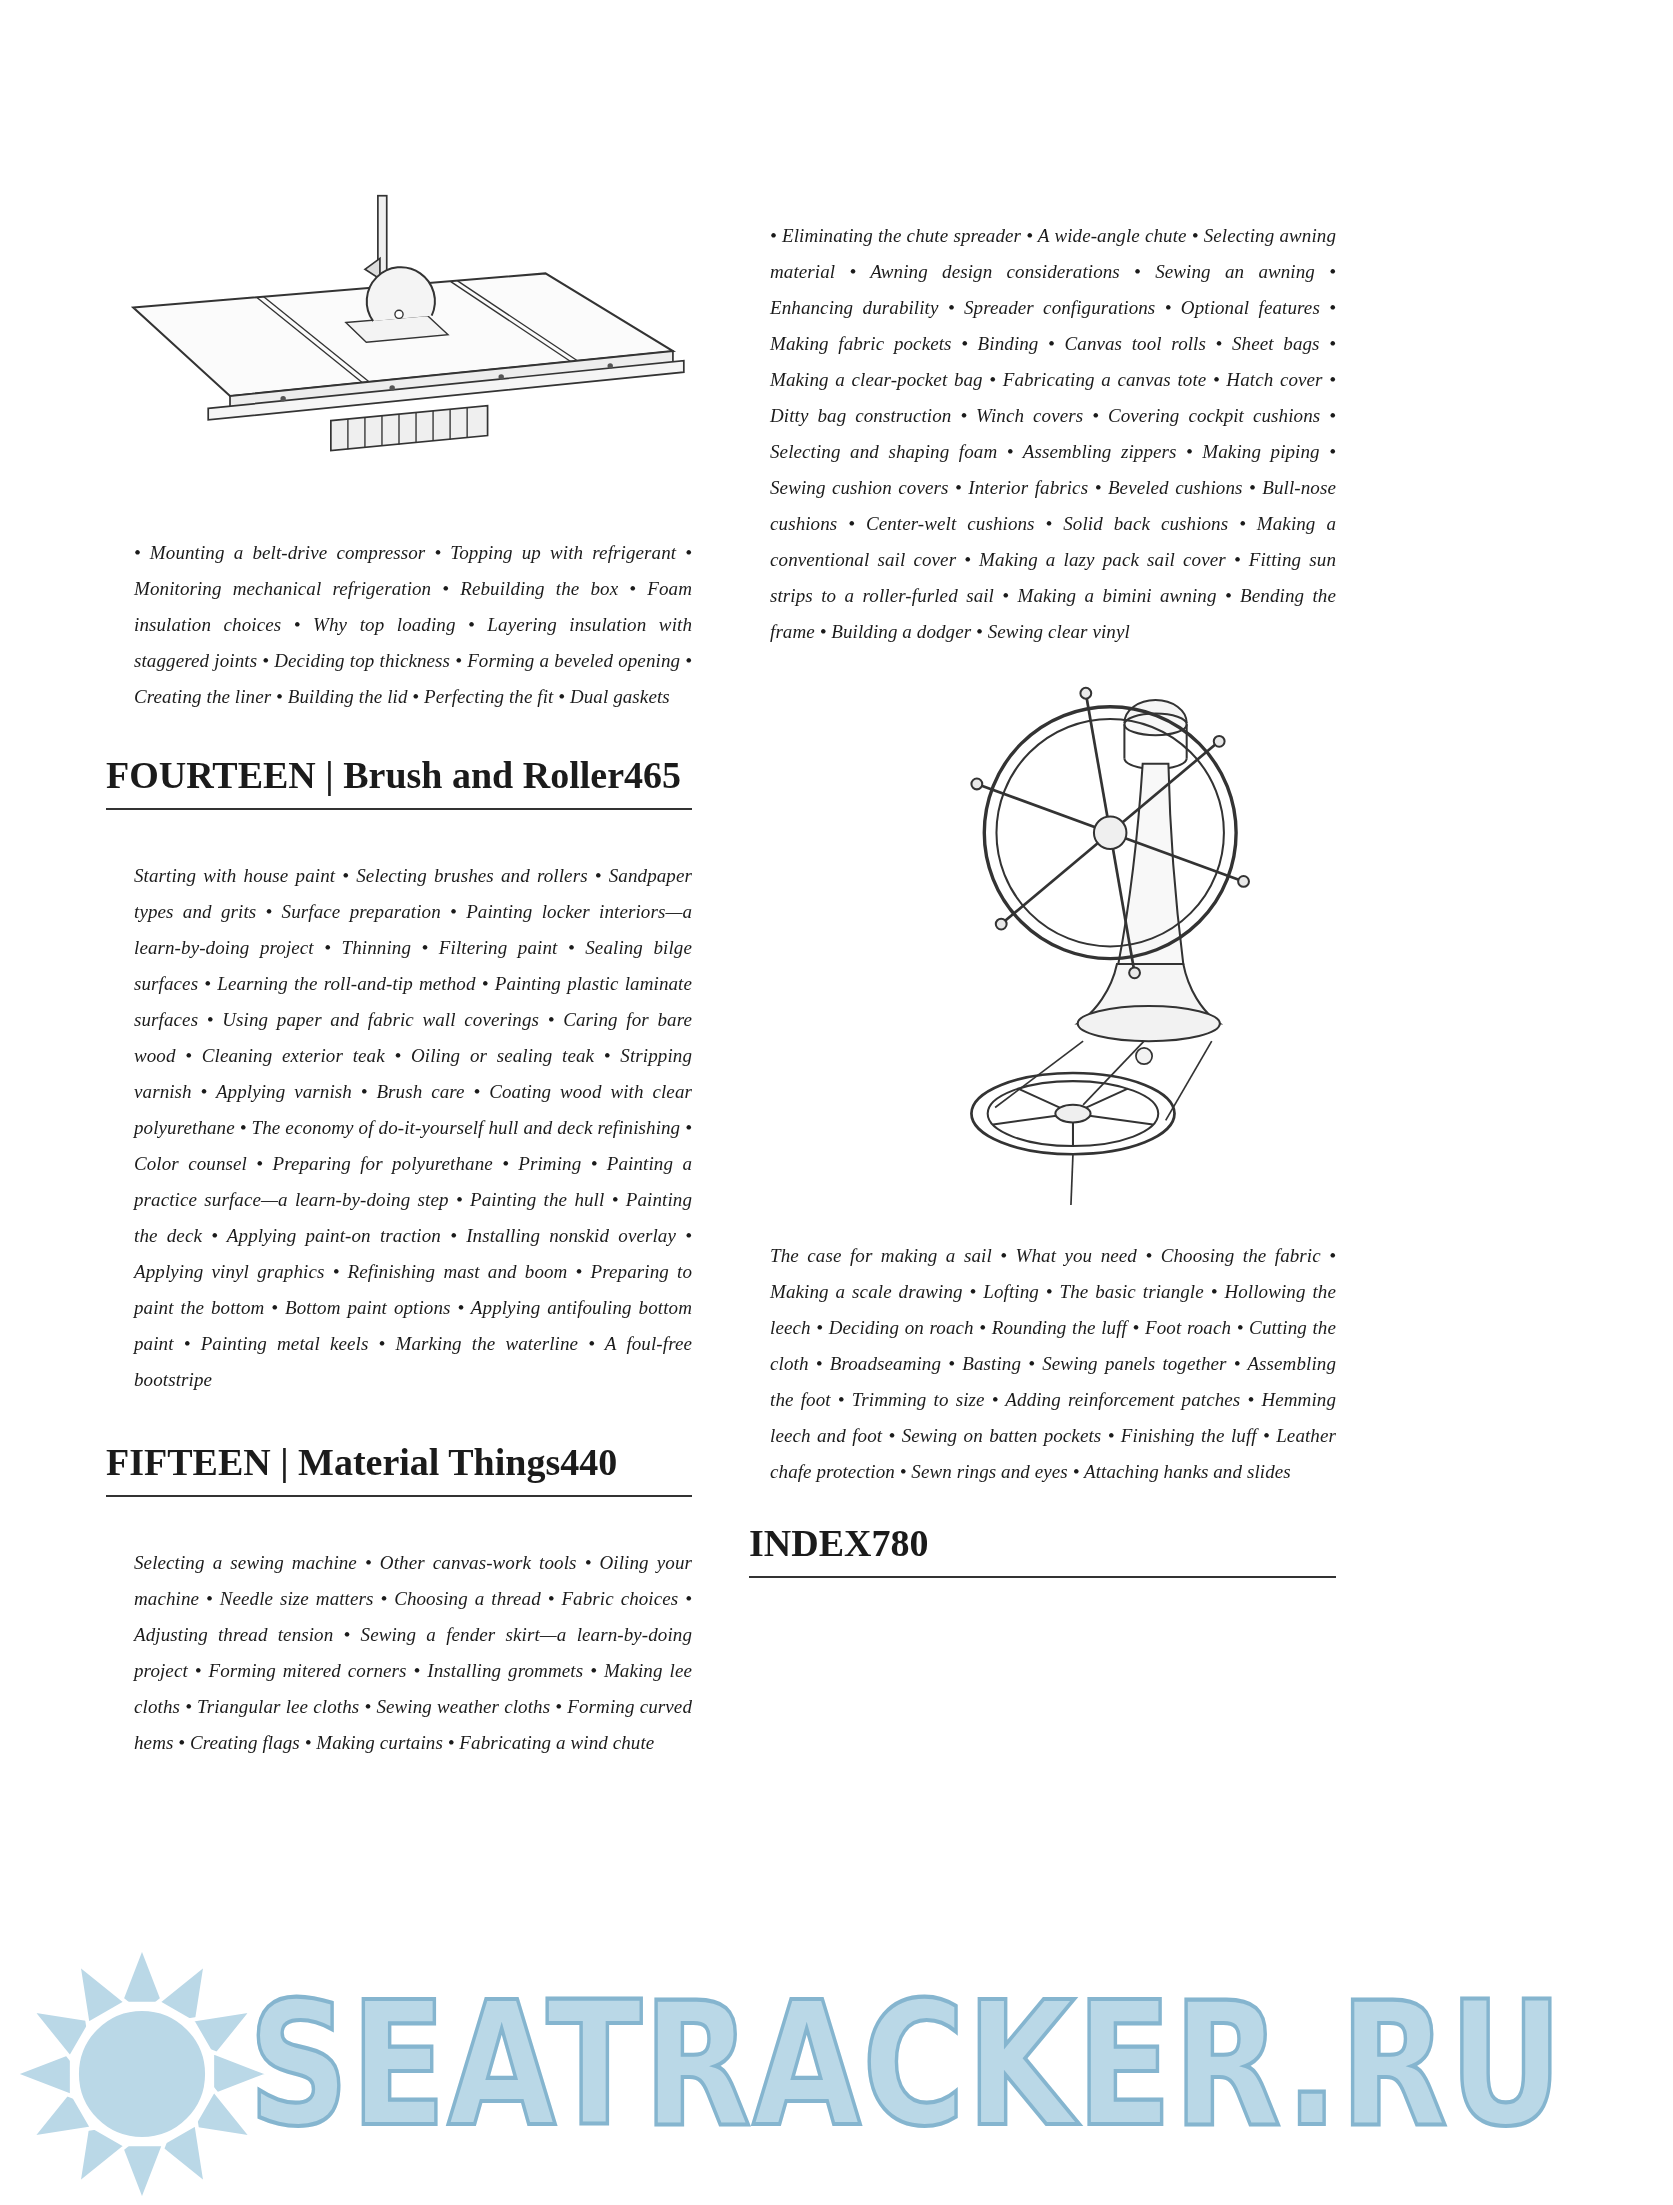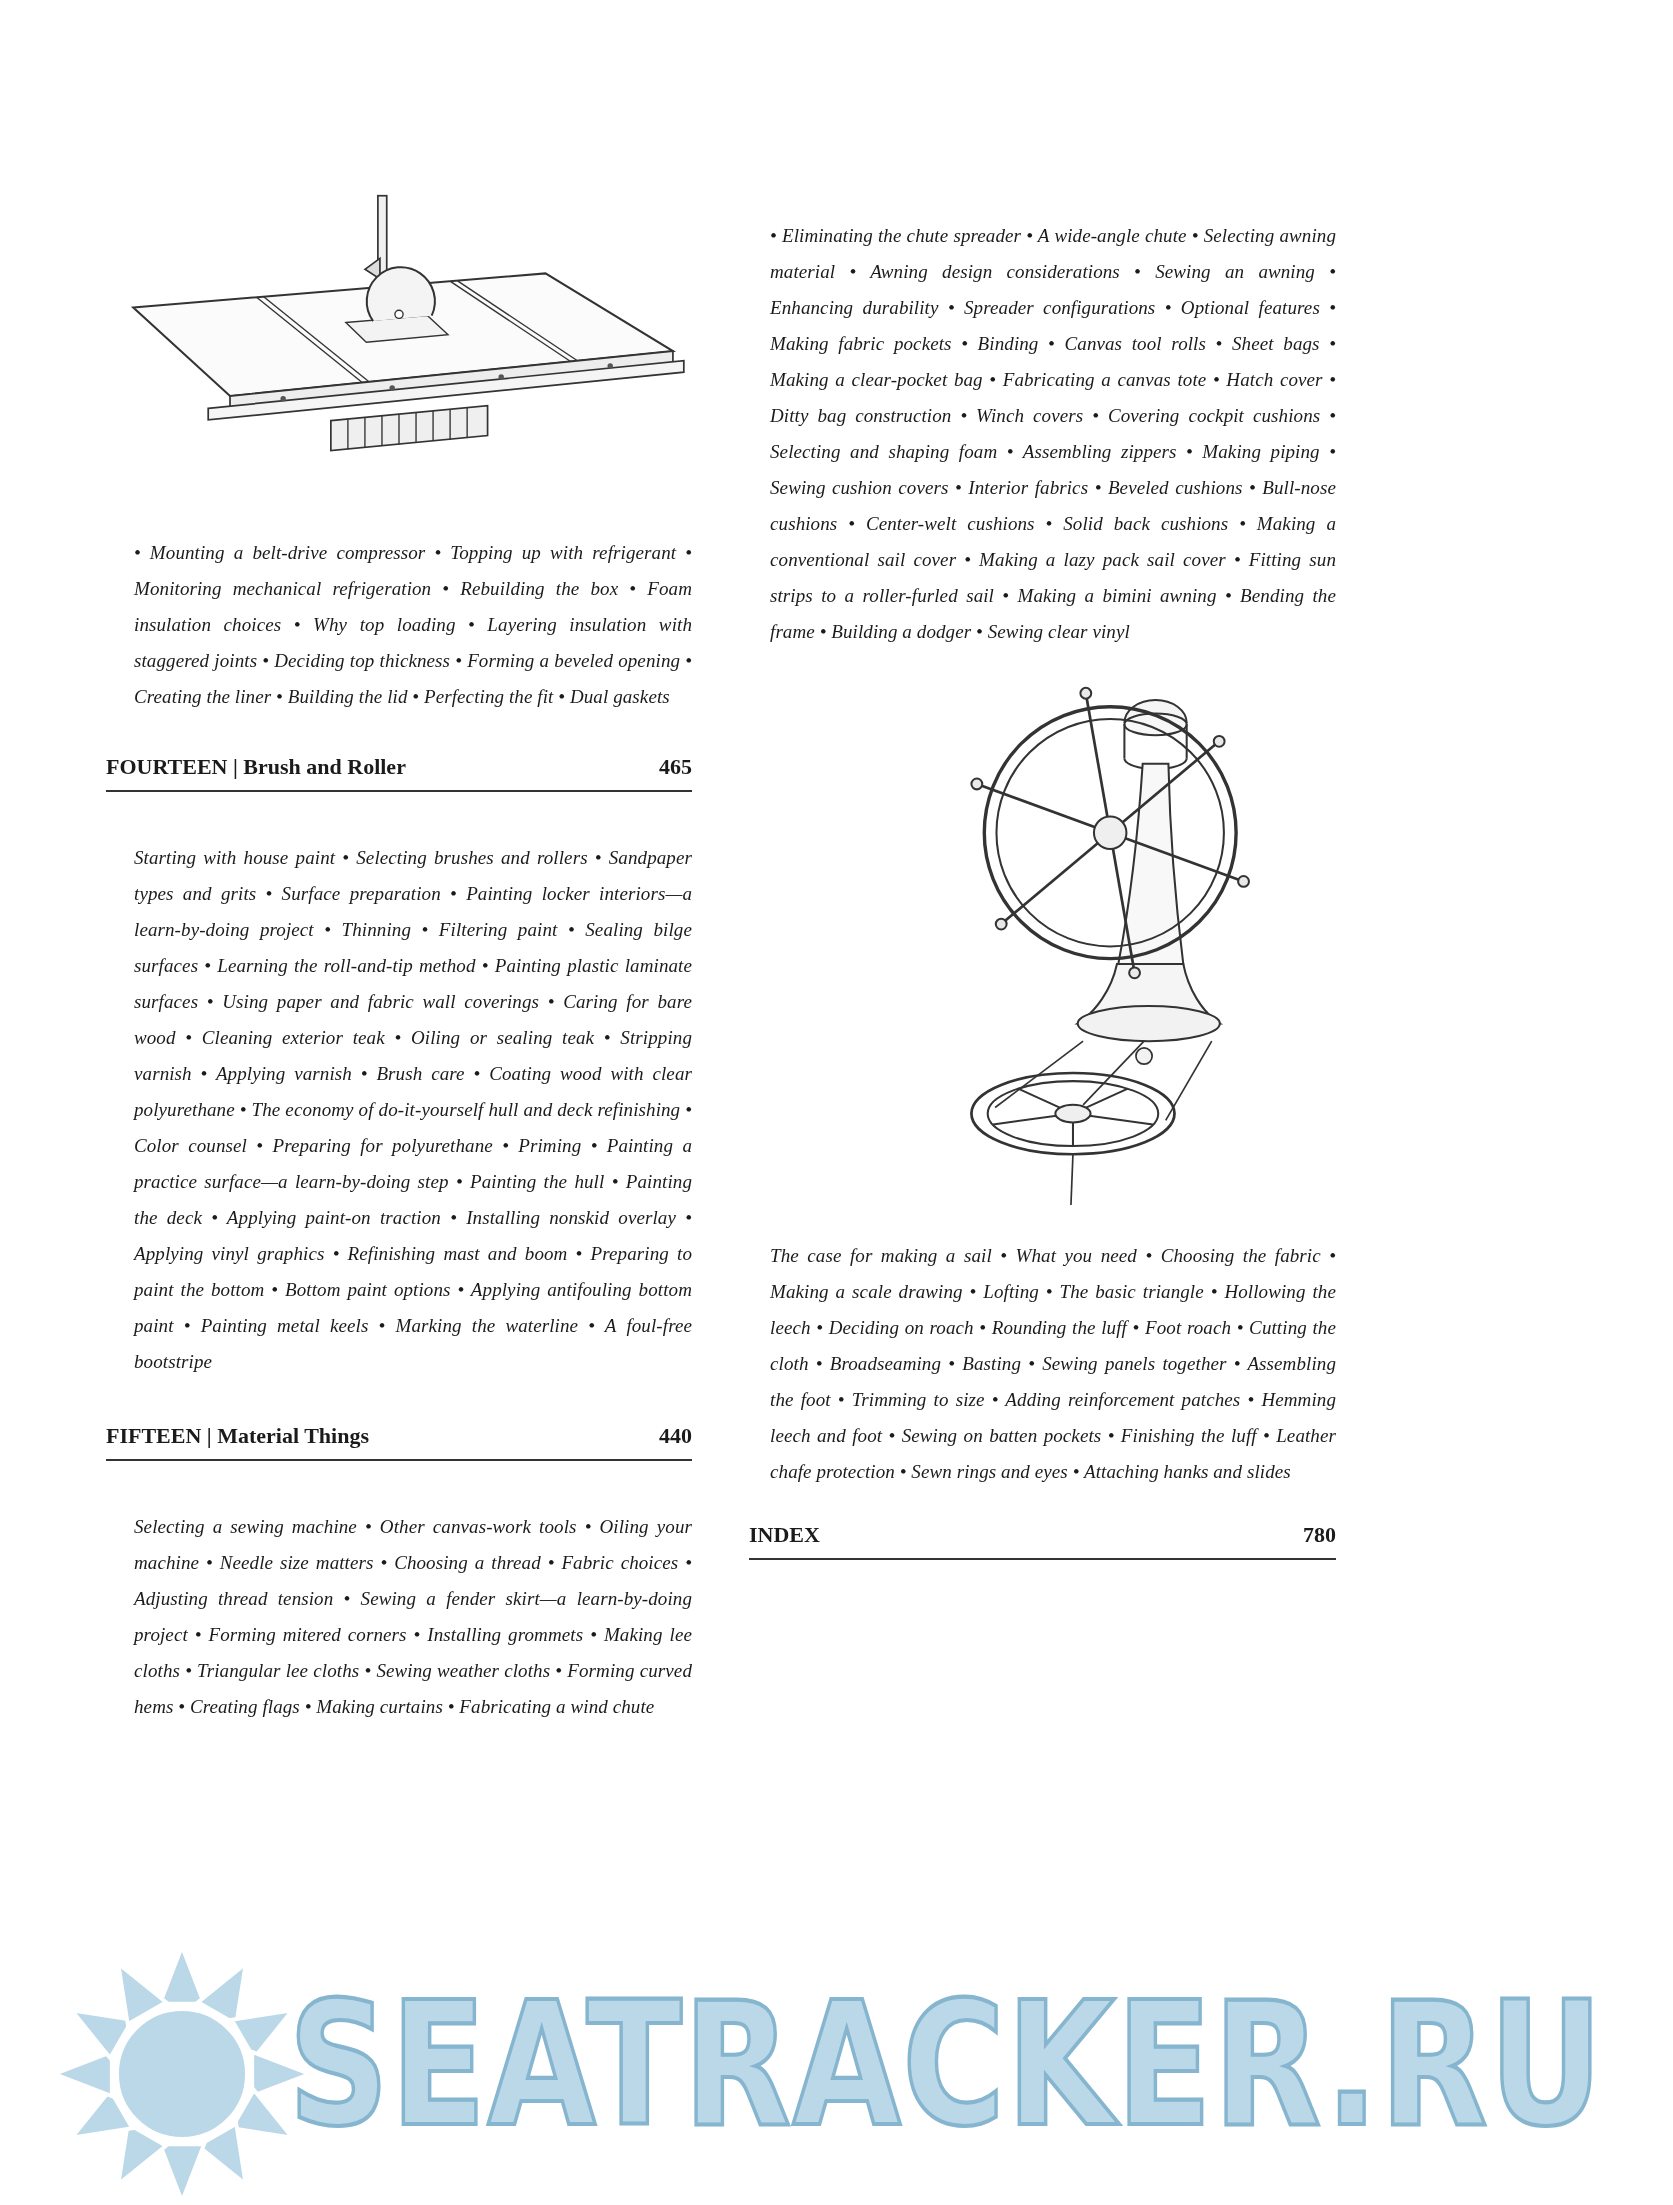--- a/index.html
+++ b/index.html
@@ -27,44 +27,42 @@
     line-height:36px;
     text-align:justify;
     letter-spacing:0.1px;
   }
   .col-left  .topics { padding-left:28px;margin-top:48px; }
   .col-right .topics { padding-left:21px; }
 
   .chapter-entry { margin-top:40px; }
   .chapter-head {
     display:flex;
-    justify-content:space-between;
     align-items:baseline;
     font-weight:bold;
-    font-size:22px;
+    font-size:38px;
     line-height:1.1;
     padding-bottom:11px;
     border-bottom:2.1px solid #333333;
   }
   .chapter-topics { margin-top:26px; }
   .mt-lg { margin-top:44px; }
   .mt-md { margin-top:33px; }
   .intro-topics-left  { margin-top:20.6px; }
   .intro-topics-right { margin-top:218px; }
 
   .watermark {
     position:absolute;
     left:0; bottom:13.7px;
     width:100%;
     display:flex;
     align-items:flex-end;
     z-index:9;
     opacity:0.95;
     pointer-events:none;
-    padding-left:40px;
   }
   .wm-sun { width:260px; height:260px; flex:0 0 auto; margin-left:12.3px; margin-right:-24px; margin-bottom:-12.3px; }
   .wm-text {
     font-family:"DejaVu Sans", sans-serif;
     font-weight:bold;
     font-size:140px;
     letter-spacing:1.4px;
     white-space:nowrap;
     color:#b7d6e6;
     -webkit-text-stroke:3.4px #7fb2cd;

